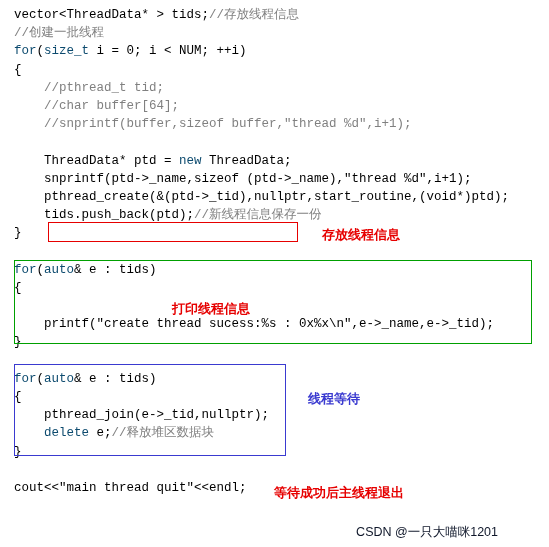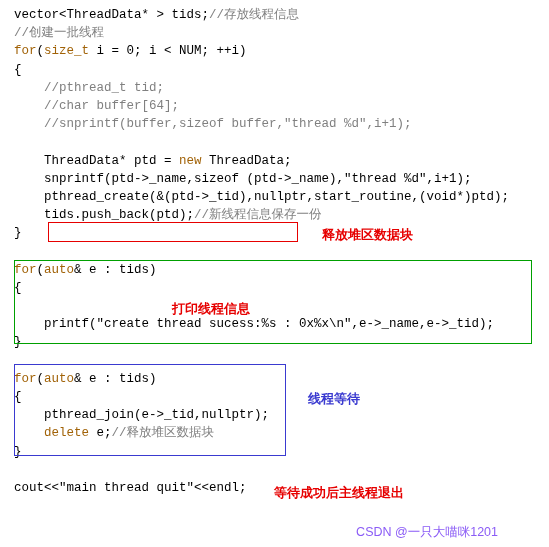--- a/index.html
+++ b/index.html
@@ -25,21 +25,21 @@
     position: absolute;
     left: 14px;
     top: 6px;
     width: 530px;
     line-height: 18.2px;
     white-space: pre;
     font-family: "Liberation Mono", monospace;
     font-size: 12.5px;
   }
   .ln { display: block; height: 18.2px; white-space: pre; }
-  .kw { color: #a16207; }
+  .kw { color: #0c4a6e; }
   .cmt { color: #808080; }
   .plain { color: #000000; }
 
   
   .box {
     position: absolute;
     box-sizing: border-box;
     pointer-events: none;
   }
   .box-red   { border: 1.6px solid #e60000; }
@@ -55,34 +55,34 @@
   }
   .note-red   { color: #e60000; }
   .note-blue  { color: #3a3ad0; text-align: right; }
 
   .watermark {
     position: absolute;
     right: 10px;
     bottom: 6px;
     font-family: "Liberation Sans", sans-serif;
     font-size: 12.5px;
-    color: #8b5cf6;
+    color: #0f172a;
     white-space: nowrap;
   }
 </style>
 </head>
 <body>
 
 <div id="page">
 
   <div class="code" id="code-block"><span class="ln"><span class="plain">vector&lt;ThreadData* &gt; tids;</span><span class="cmt">//存放线程信息</span></span><span class="ln"><span class="cmt">//创建一批线程</span></span><span class="ln"><span class="kw">for</span><span class="plain">(</span><span class="kw">size_t</span><span class="plain"> i = 0; i &lt; NUM; ++i)</span></span><span class="ln"><span class="plain">{</span></span><span class="ln"><span class="cmt">    //pthread_t tid;</span></span><span class="ln"><span class="cmt">    //char buffer[64];</span></span><span class="ln"><span class="cmt">    //snprintf(buffer,sizeof buffer,"thread %d",i+1);</span></span><span class="ln"><span class="plain"></span></span><span class="ln"><span class="plain">    ThreadData* ptd = </span><span class="kw">new</span><span class="plain"> ThreadData;</span></span><span class="ln"><span class="plain">    snprintf(ptd-&gt;_name,sizeof (ptd-&gt;_name),"thread %d",i+1);</span></span><span class="ln"><span class="plain">    pthread_create(&amp;(ptd-&gt;_tid),nullptr,start_routine,(void*)ptd);</span></span><span class="ln"><span class="plain">    tids.push_back(ptd);</span><span class="cmt">//新线程信息保存一份</span></span><span class="ln"><span class="plain">}</span></span><span class="ln"><span class="plain"></span></span><span class="ln"><span class="kw">for</span><span class="plain">(</span><span class="kw">auto</span><span class="plain">&amp; e : tids)</span></span><span class="ln"><span class="plain">{</span></span><span class="ln"><span class="plain"></span></span><span class="ln"><span class="plain">    printf("create thread sucess:%s : 0x%x\n",e-&gt;_name,e-&gt;_tid);</span></span><span class="ln"><span class="plain">}</span></span><span class="ln"><span class="plain"></span></span><span class="ln"><span class="kw">for</span><span class="plain">(</span><span class="kw">auto</span><span class="plain">&amp; e : tids)</span></span><span class="ln"><span class="plain">{</span></span><span class="ln"><span class="plain">    pthread_join(e-&gt;_tid,nullptr);</span></span><span class="ln"><span class="plain">    </span><span class="kw">delete</span><span class="plain"> e;</span><span class="cmt">//释放堆区数据块</span></span><span class="ln"><span class="plain">}</span></span><span class="ln"><span class="plain"></span></span><span class="ln"><span class="plain">cout&lt;&lt;"main thread quit"&lt;&lt;endl;</span></span></div>
 
   <div class="box box-red" style="left:48px; top:222px; width:250px; height:20px;"></div>
   <div class="box box-green" style="left:14px; top:260px; width:518px; height:84px;"></div>
   <div class="box box-blue" style="left:14px; top:364px; width:272px; height:92px;"></div>
 
-  <div class="note note-red" style="left:322px; top:226px;">释放堆区数据块</div>
+  <div class="note note-red" style="left:322px; top:226px;">存放线程信息</div>
   <div class="note note-red" style="left:172px; top:300px;">打印线程信息</div>
   <div class="note note-blue" style="left:308px; top:390px;">线程等待</div>
   <div class="note note-red" style="left:274px; top:484px;">等待成功后主线程退出</div>
 
   <div class="watermark">CSDN @一只大喵咪1201</div>
 </div>
 
 </body></html>

